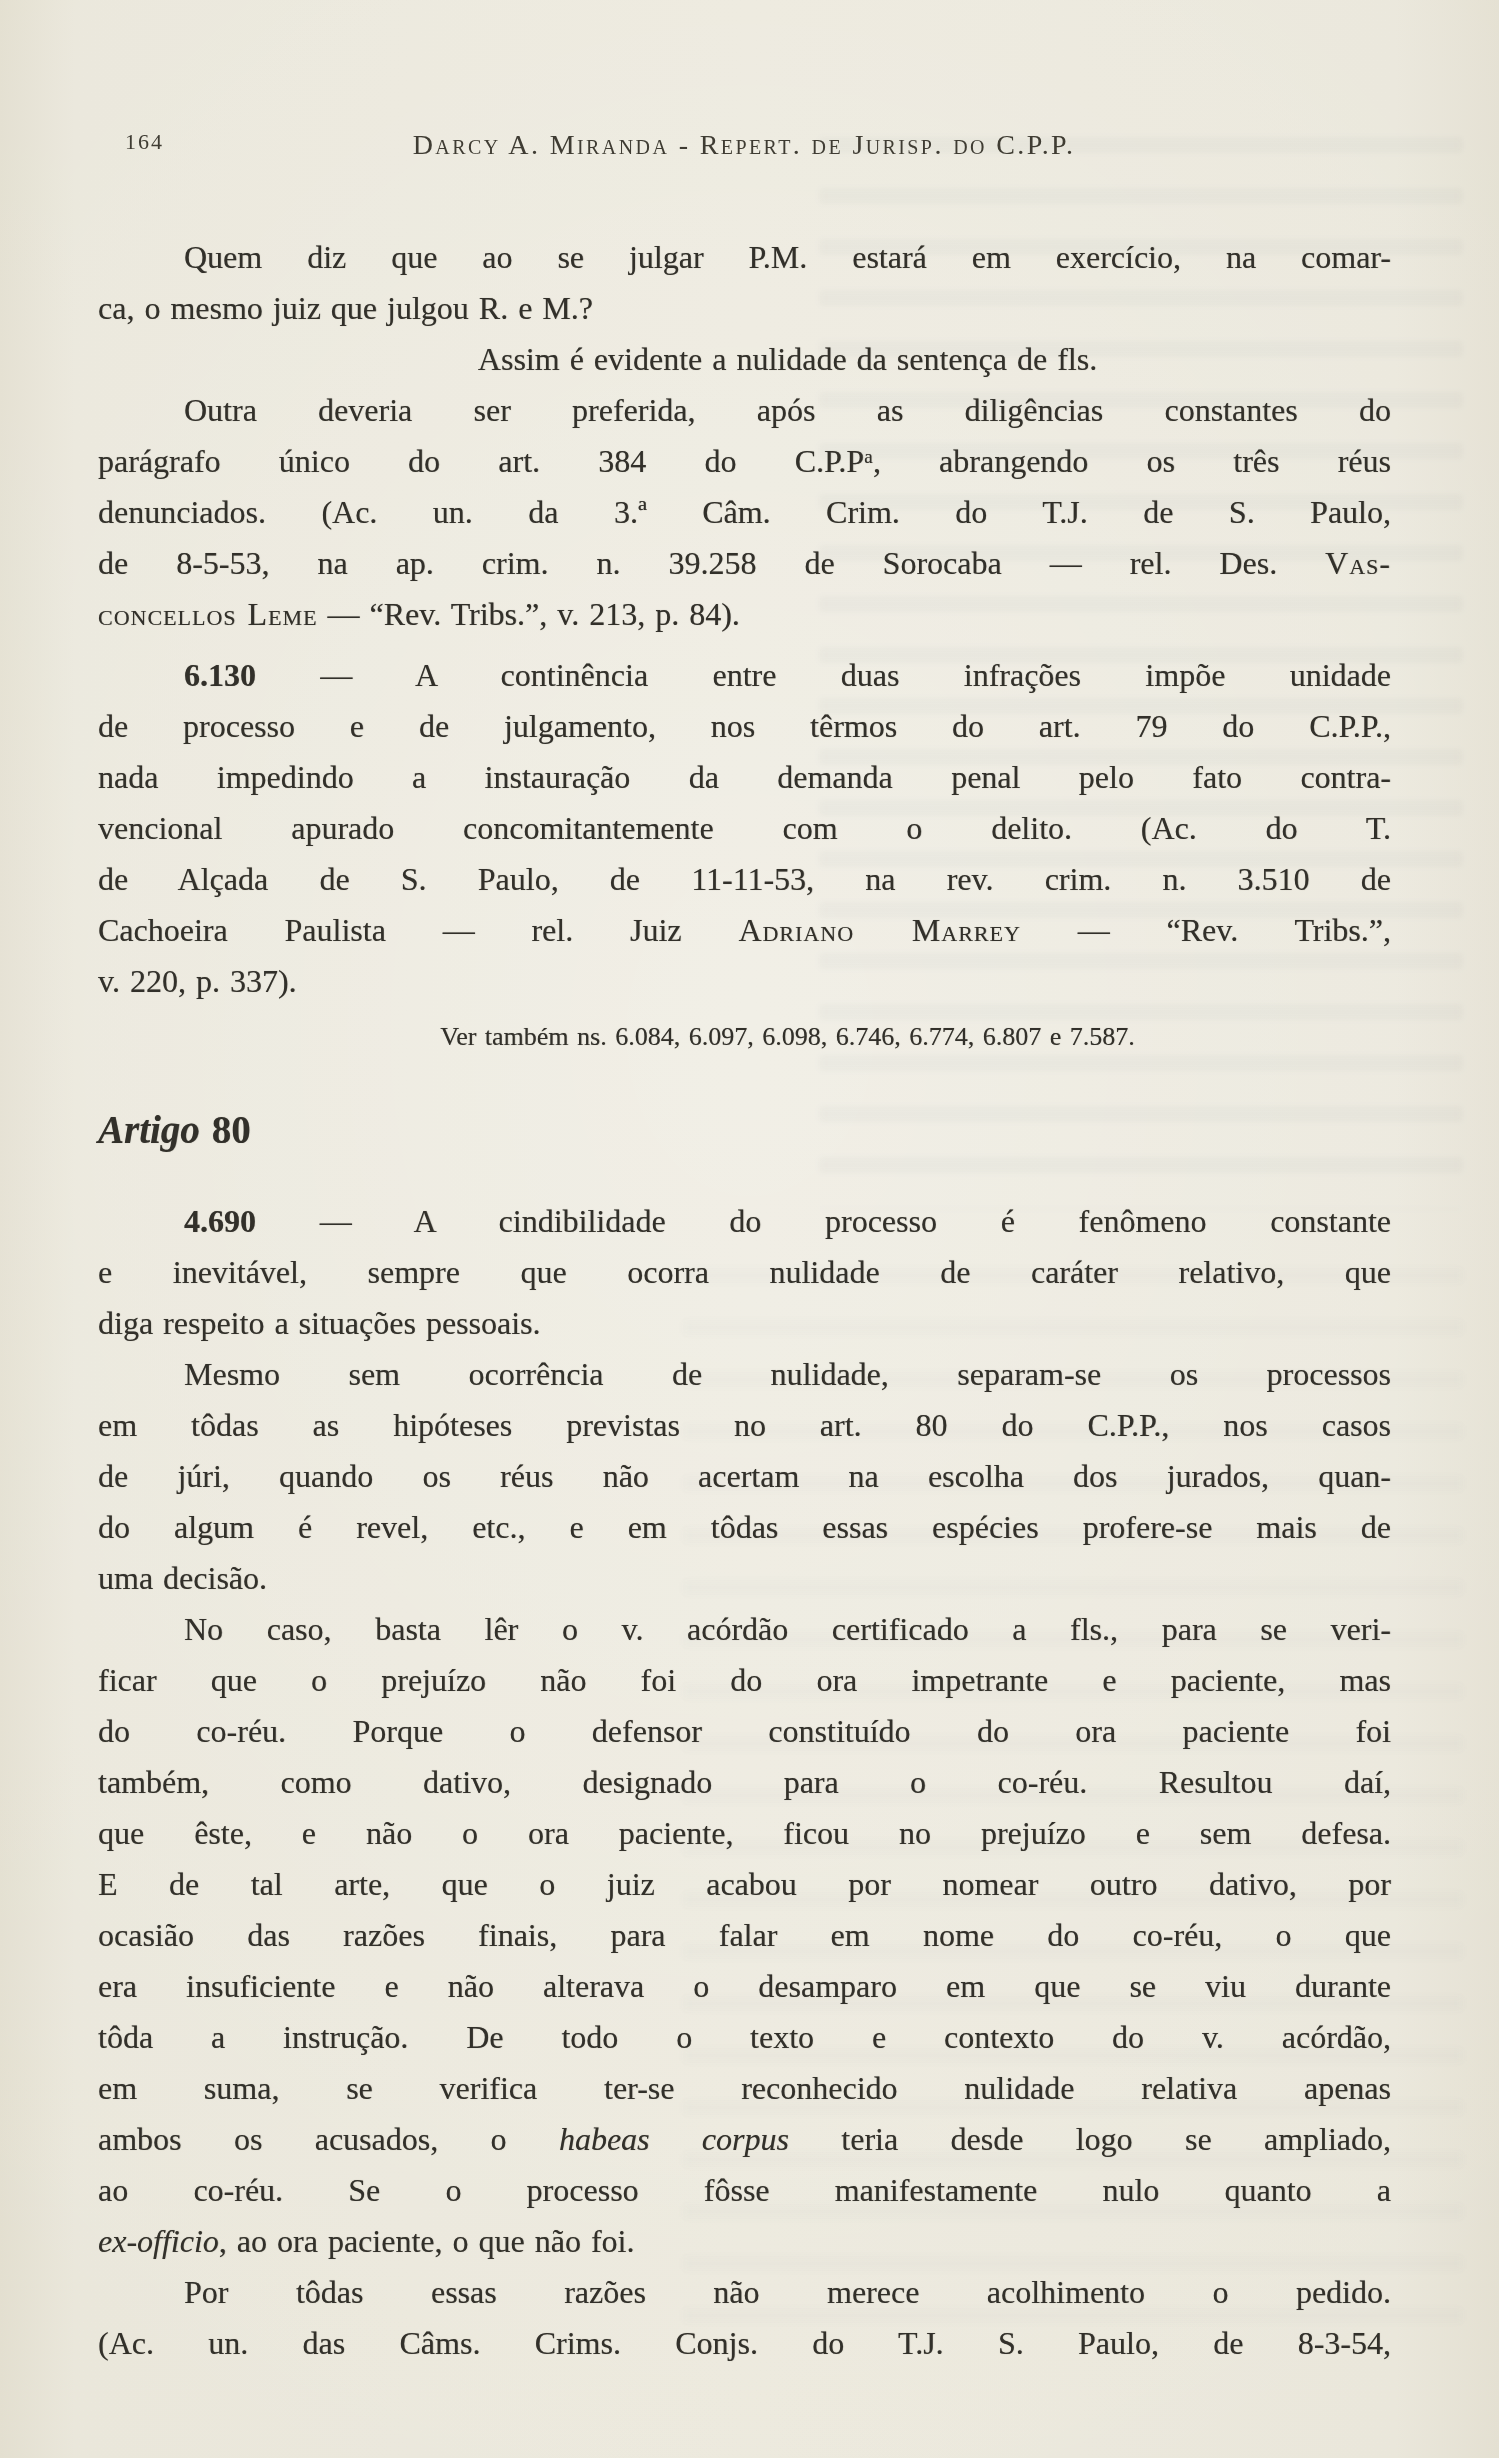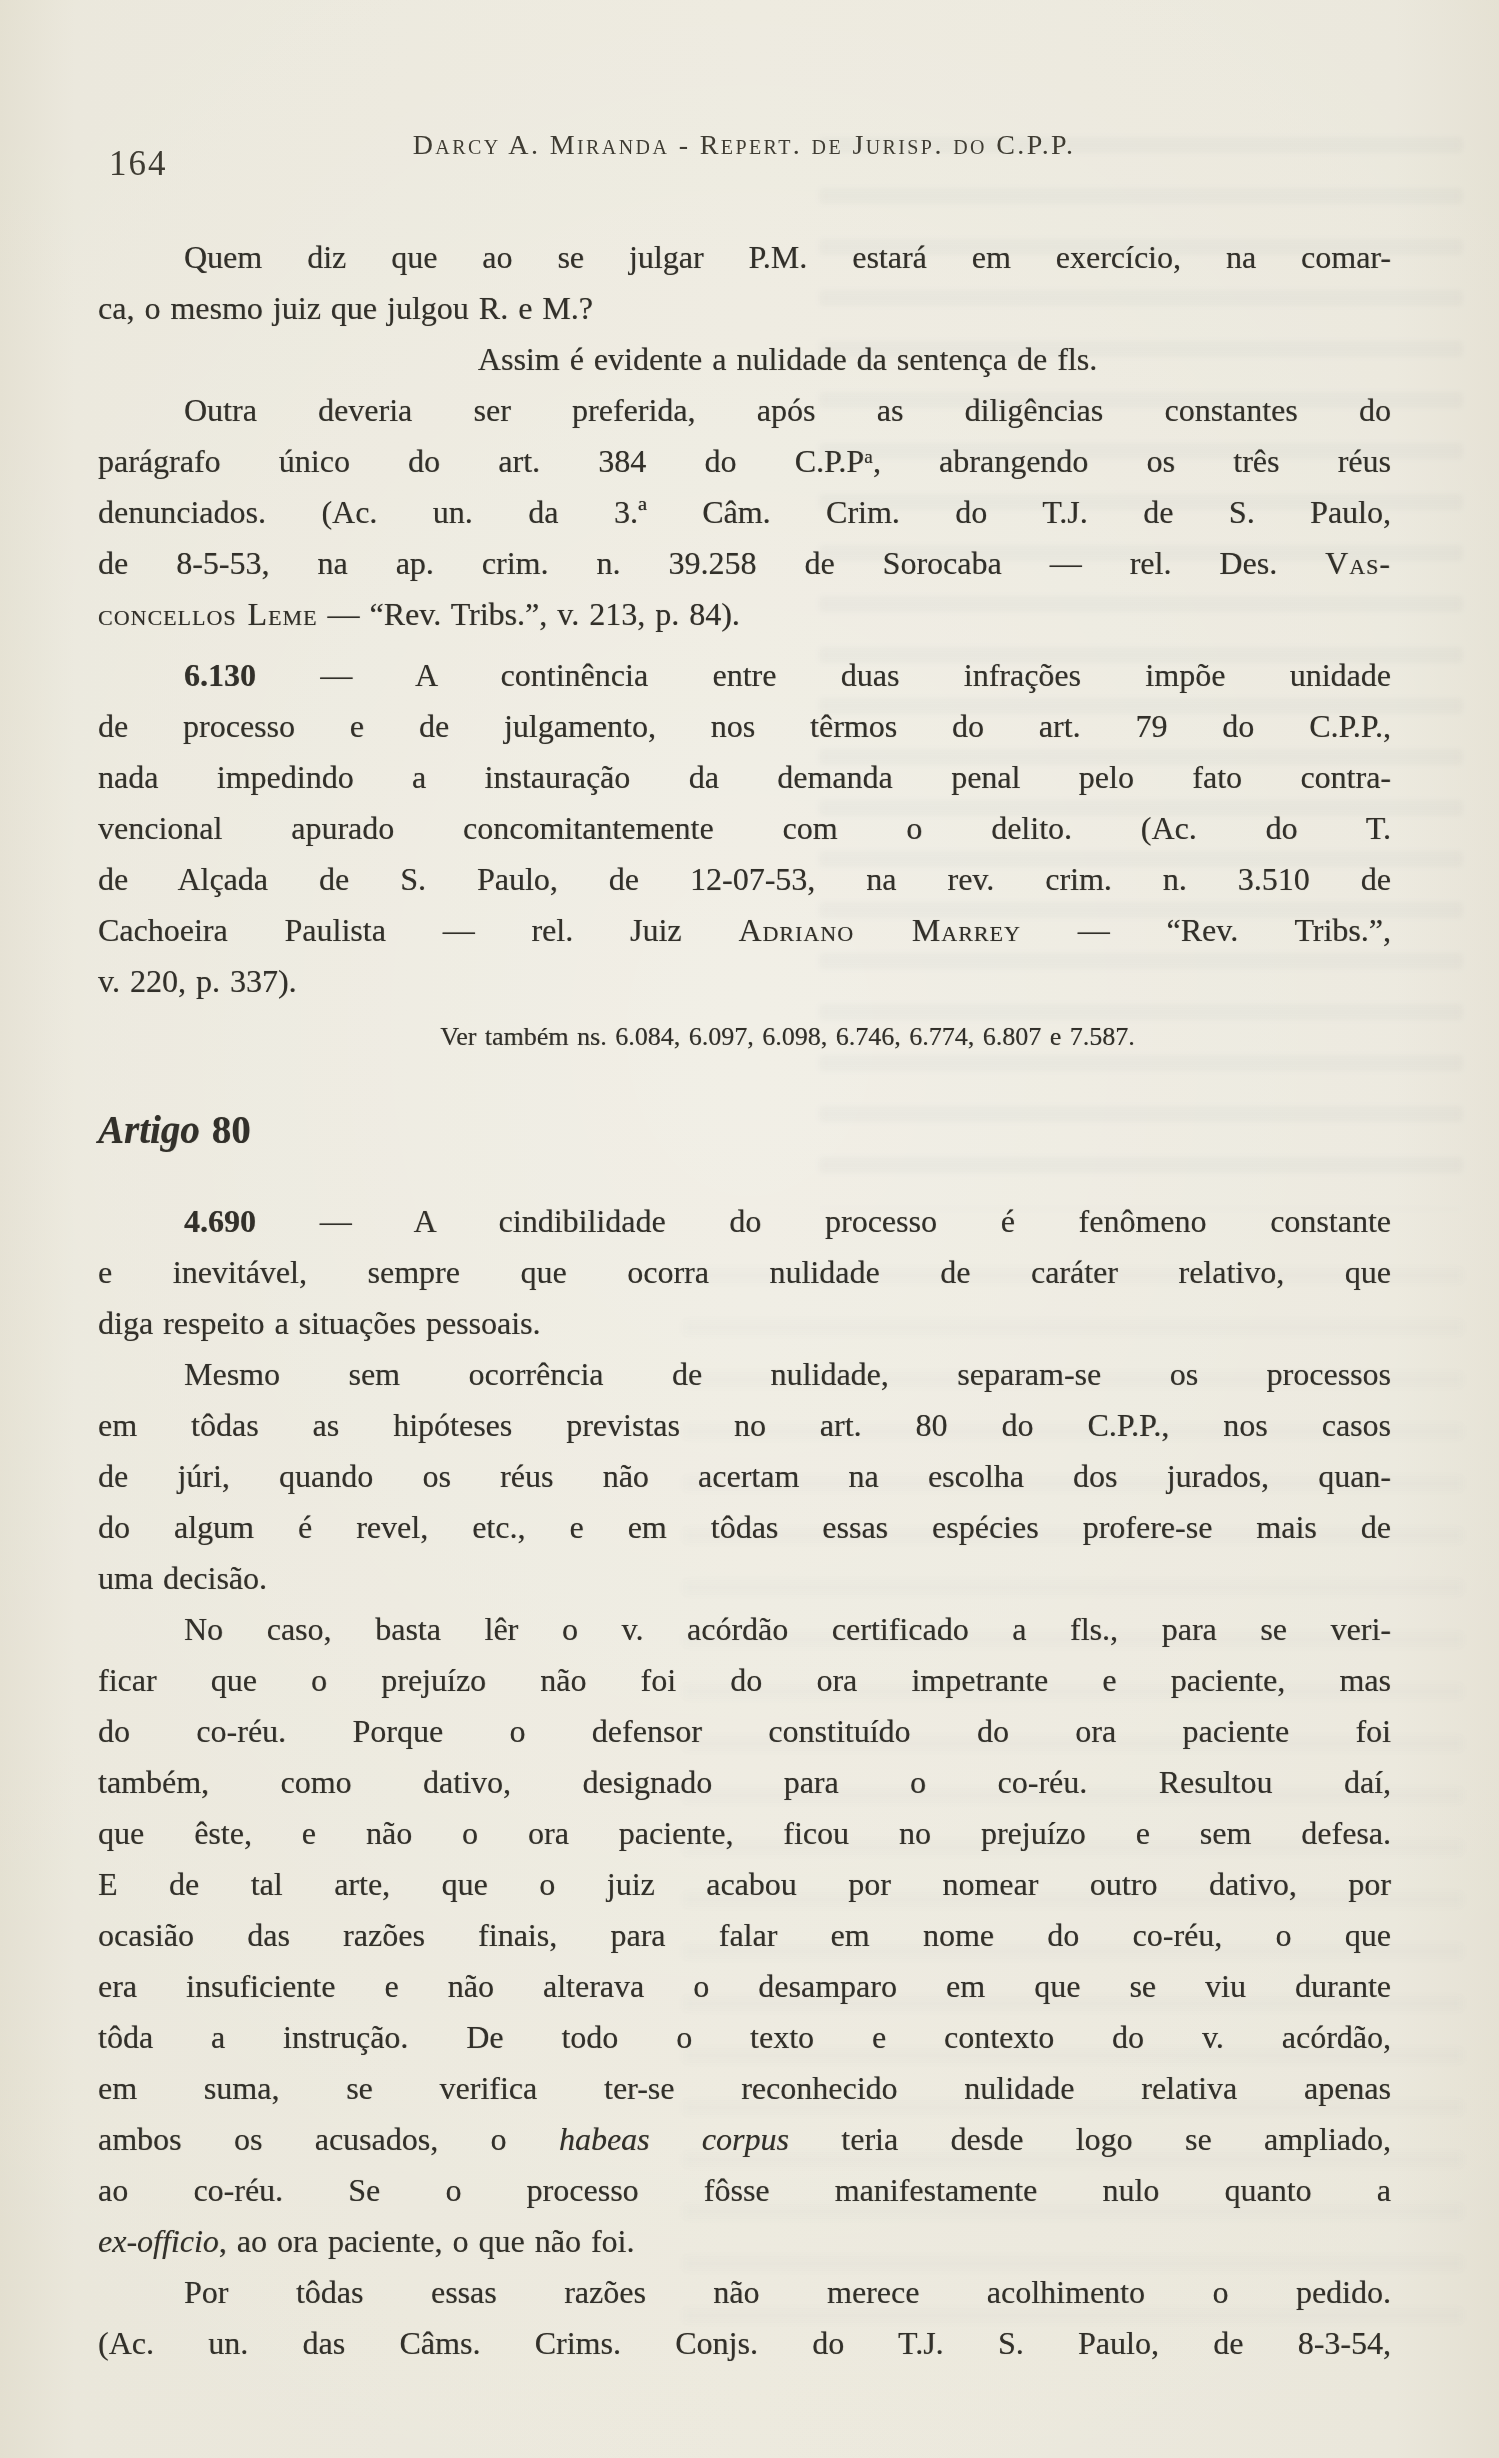--- a/index.html
+++ b/index.html
@@ -20,21 +20,21 @@
   .bleed-a{
     left:819px;top:137px;width:644px;height:1073px;opacity:.9;
     background:repeating-linear-gradient(180deg, rgba(95,112,128,0.05) 0 15.6px, rgba(0,0,0,0) 15.6px 51px);
   }
   .bleed-b{
     left:683px;top:1268px;width:780px;height:1073px;opacity:.7;
     background:repeating-linear-gradient(180deg, rgba(95,112,128,0.04) 0 14.6px, rgba(0,0,0,0) 14.6px 52px);
   }
 
   .header{position:absolute;top:127px;left:98px;right:110px;height:39px;color:#3f3c33;}
-  .page-num{position:absolute;left:11px;top:2px;font-size:35px;letter-spacing:2px;margin-top:15px;}
+  .page-num{position:absolute;left:27px;top:2px;font-size:22px;letter-spacing:2px;}
   .running-title{
     position:absolute;left:0;right:0;top:2px;text-align:center;
     font-variant:small-caps;font-size:28px;letter-spacing:2.4px;white-space:nowrap;
   }
 
   .body-text{
     position:absolute;top:232px;left:98px;width:1293px;
     color:#32302a;font-size:32px;line-height:51px;word-spacing:2px;
     text-shadow:0.3px 0.4px 0.7px rgba(48,45,37,0.5);
   }
@@ -80,21 +80,21 @@
         <div class="line just" data-name="text-line"><span class="r-n" data-name="text-run">parágrafo único do art. 384 do C.P.Pᵃ, abrangendo os três réus</span></div>
         <div class="line just" data-name="text-line"><span class="r-n" data-name="text-run">denunciados. (Ac. un. da 3.ª Câm. Crim. do T.J. de S. Paulo,</span></div>
         <div class="line just" data-name="text-line"><span class="r-n" data-name="text-run">de 8-5-53, na ap. crim. n. 39.258 de Sorocaba — rel. Des. </span><span class="r-sc" data-name="text-run">Vas-</span></div>
         <div class="line" data-name="text-line"><span class="r-sc" data-name="text-run">concellos Leme</span><span class="r-n" data-name="text-run"> — “Rev. Tribs.”, v. 213, p. 84).</span></div>
       </div>
       <div class="para body" data-name="para-6130">
         <div class="line just indent" data-name="text-line"><span class="r-b" data-name="text-run">6.130</span><span class="r-n" data-name="text-run"> — A continência entre duas infrações impõe unidade</span></div>
         <div class="line just" data-name="text-line"><span class="r-n" data-name="text-run">de processo e de julgamento, nos têrmos do art. 79 do C.P.P.,</span></div>
         <div class="line just" data-name="text-line"><span class="r-n" data-name="text-run">nada impedindo a instauração da demanda penal pelo fato contra-</span></div>
         <div class="line just" data-name="text-line"><span class="r-n" data-name="text-run">vencional apurado concomitantemente com o delito. (Ac. do T.</span></div>
-        <div class="line just" data-name="text-line"><span class="r-n" data-name="text-run">de Alçada de S. Paulo, de 12-07-53, na rev. crim. n. 3.510 de</span></div>
+        <div class="line just" data-name="text-line"><span class="r-n" data-name="text-run">de Alçada de S. Paulo, de 11-11-53, na rev. crim. n. 3.510 de</span></div>
         <div class="line just" data-name="text-line"><span class="r-n" data-name="text-run">Cachoeira Paulista — rel. Juiz </span><span class="r-sc" data-name="text-run">Adriano Marrey</span><span class="r-n" data-name="text-run"> — “Rev. Tribs.”,</span></div>
         <div class="line" data-name="text-line"><span class="r-n" data-name="text-run">v. 220, p. 337).</span></div>
       </div>
       <div class="para note" data-name="para-ver-tambem">
         <div class="line indent" data-name="text-line"><span class="r-n" data-name="text-run">Ver também ns. 6.084, 6.097, 6.098, 6.746, 6.774, 6.807 e 7.587.</span></div>
       </div>
       <div class="para heading" data-name="heading-artigo-80">
         <div class="line" data-name="section-heading-text"><span class="r-i" data-name="text-run">Artigo</span><span class="r-n" data-name="text-run"> 80</span></div>
       </div>
       <div class="para body" data-name="para-6131">

